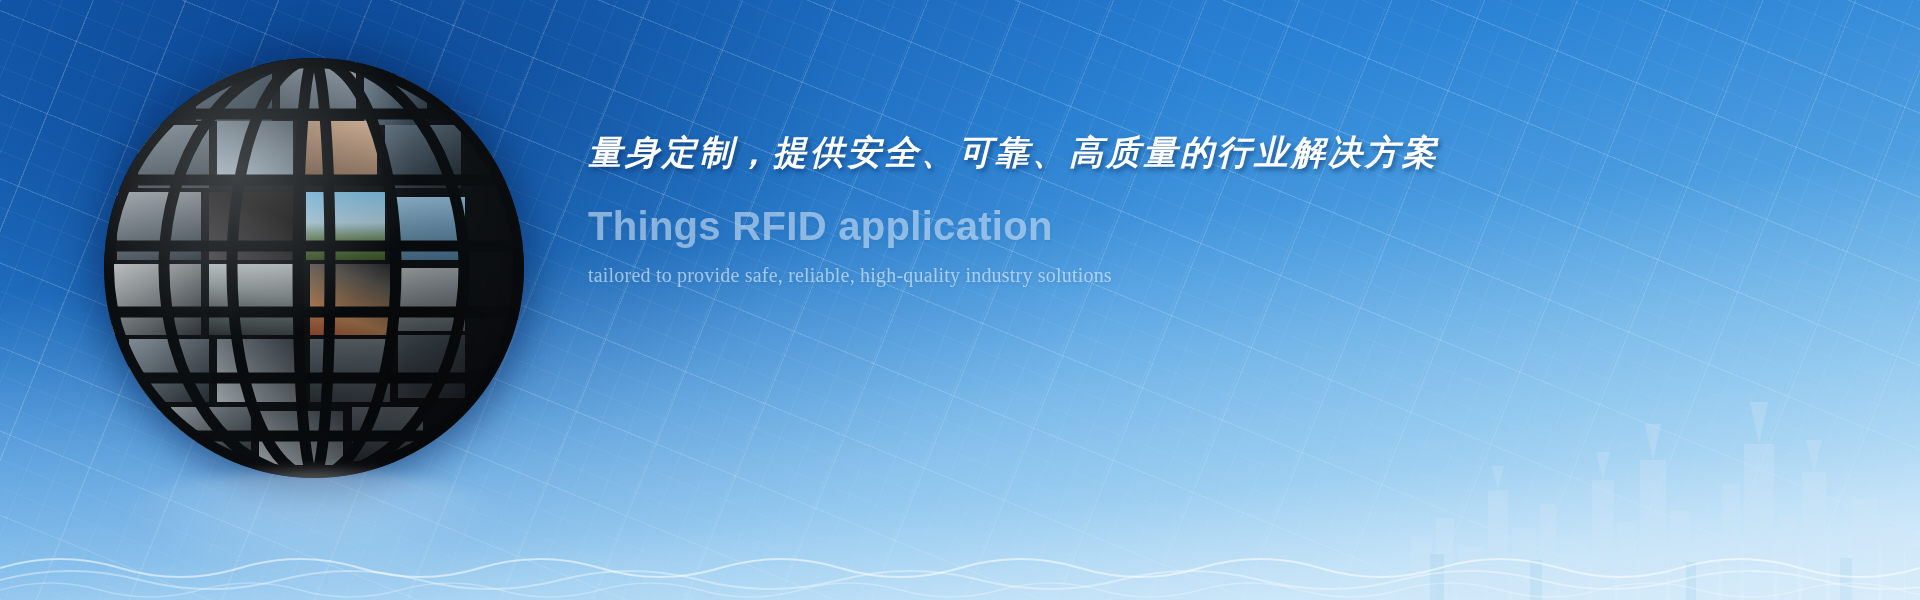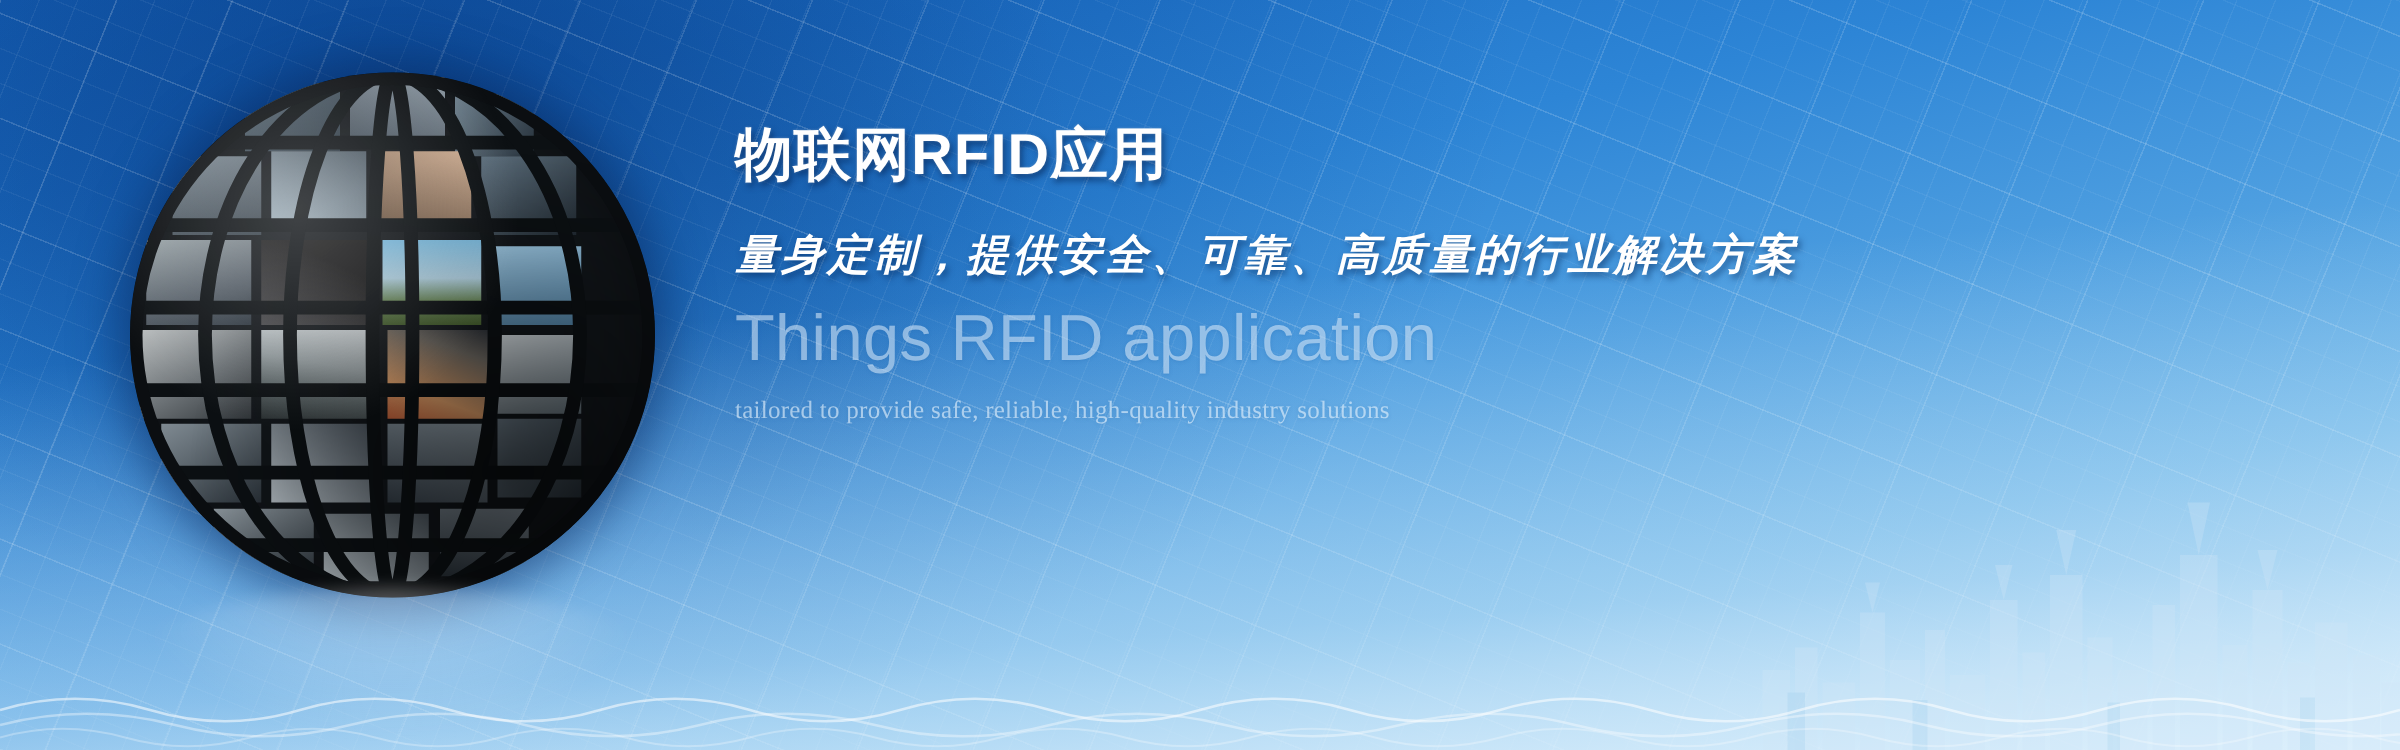--- a/index.html
+++ b/index.html
@@ -77,22 +77,22 @@
   }
   .subtitle-cn{
     margin-top:36px;
     font-family:Liberation Mono, monospace;
     font-size:34px;font-weight:600;color:#ffffff;letter-spacing:3px;line-height:1.25;
     text-shadow:2px 3px 5px rgba(3,36,86,.55);
     font-style:italic;
     white-space:nowrap;
   }
   .subtitle-en{
-    margin-top:14px;
-    font-size:52px;font-weight:400;line-height:1.15;letter-spacing:.3px;
+    margin-top:26px;
+    font-size:40px;font-weight:700;line-height:1.15;letter-spacing:.3px;
     color:rgba(232,244,255,.52);
     text-shadow:0 1px 3px rgba(40,110,180,.30);
     white-space:nowrap;
   }
   .subtitle-en2{
     margin-top:14px;
     font-family:"Liberation Serif","DejaVu Serif",serif;
     font-size:20px;font-weight:400;line-height:1.2;letter-spacing:.2px;
     color:rgba(236,246,255,.60);
     text-shadow:0 1px 3px rgba(40,110,180,.25);
@@ -209,19 +209,18 @@
           <ellipse cx="210" cy="210" rx="16" ry="209"></ellipse>
         </g>
         <circle cx="210" cy="210" r="205" fill="none" stroke="#0b0e11" stroke-width="10"></circle>
       </svg>
       <div class="globe-shade"></div>
     </div>
   </div>
   <div class="globe-reflect"></div>
 
   <div class="copy">
-    <div class="title">物联网RFID应用</div>
     <div class="subtitle-cn">量身定制，提供安全、可靠、高质量的行业解决方案</div>
     <div class="subtitle-en">Things RFID application</div>
     <div class="subtitle-en2">tailored to provide safe, reliable, high-quality industry solutions</div>
   </div>
 
 </div>
 
 </body></html>

